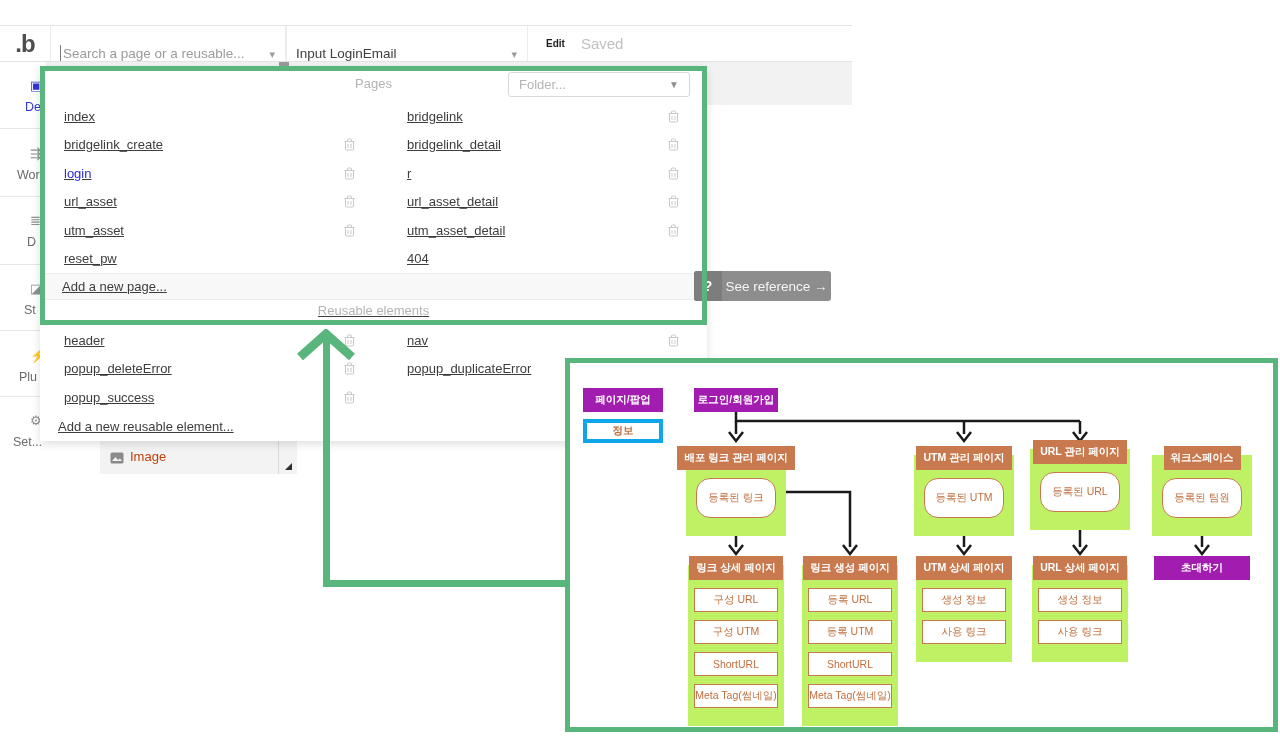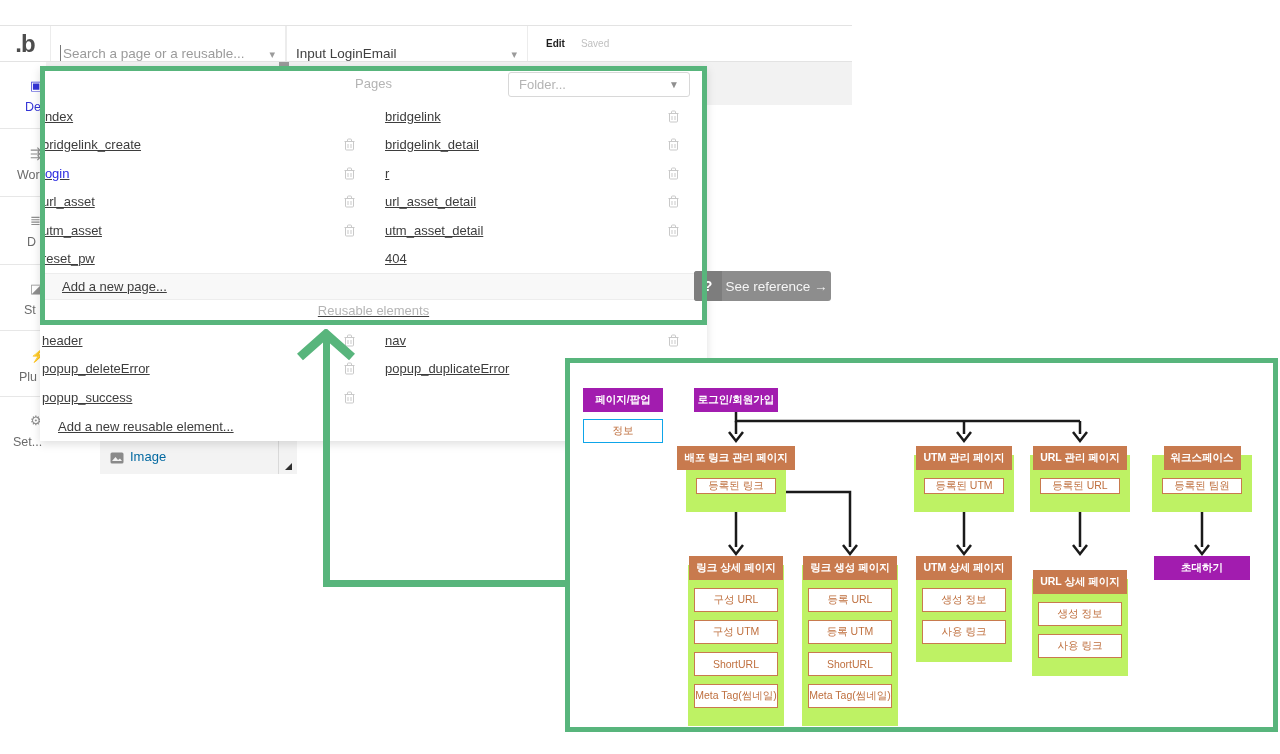--- a/index.html
+++ b/index.html
@@ -15,59 +15,59 @@
           font-size:24px; font-weight:700; color:#4d4d4d; letter-spacing:-1px; }
   .tb-select { position:relative; display:flex; align-items:flex-end; padding:0 26px 0 9px;
                border-left:1px solid #ececec; border-right:1px solid #ececec;
                font-size:13.5px; cursor:pointer; }
   .tb-select .caret { position:absolute; right:10px; color:#9b9b9b; font-size:11px; }
   .search-select { width:236px; color:#9b9b9b; }
   .search-select .cursorbar { width:1px; height:16px; background:#777; margin-right:2px; }
   .page-select { width:242px; color:#3f3f3f; }
   .tb-edit { margin-left:18px; display:flex; align-items:center; font-size:10px;
              font-weight:700; color:#1c1c1c; cursor:pointer; }
-  .tb-saved { margin-left:16px; display:flex; align-items:center; font-size:10px; color:#c0c0c0; }
+  .tb-saved { margin-left:16px; display:flex; align-items:center; font-size:15px; color:#c0c0c0; }
 
   
   .canvas-strip { position:absolute; left:46px; top:62px; width:806px; height:43px;
                   background:#f2f2f2; z-index:1; }
   .scroll-marker { position:absolute; left:279px; top:62px; width:10px; height:5px;
                    background:#9a9a9a; z-index:2; }
 
   
   .sidebar { position:absolute; left:0; top:62px; width:46px; height:396px;
              background:#fff; z-index:2; }
   .sb-item { position:absolute; width:46px; text-align:left; cursor:pointer; }
   .sb-icon { position:absolute; left:30px; top:0; font-size:13px; color:#8f8f8f; }
   .sb-label { position:absolute; top:22px; font-size:12.5px; color:#6b6b6b; white-space:nowrap; }
   .sb-item.active .sb-icon, .sb-item.active .sb-label { color:#3434d6; }
   .sb-sep { position:absolute; left:0; width:42px; height:1px; background:#e7e7e7; }
 
   
   .palette { position:absolute; left:100px; top:441px; width:197px; height:33px;
              background:#f3f3f3; z-index:2; }
   .palette .p-icon { position:absolute; left:10px; top:9px; }
-  .palette .p-label { position:absolute; left:30px; top:8px; font-size:13px; color:#0369a1; }
+  .palette .p-label { position:absolute; left:30px; top:8px; font-size:13px; color:#c2410c; }
   .palette .p-divider { position:absolute; right:18px; top:0; width:1px; height:100%; background:#d9d9d9; }
   .palette .p-corner { position:absolute; right:5px; bottom:4px; width:0; height:0;
                        border-left:7px solid transparent; border-bottom:7px solid #2f2f2f; }
 
   
   .panel { position:absolute; left:40px; top:66px; width:667px; background:#fff;
            box-shadow:0 3px 9px rgba(0,0,0,.13); z-index:3; font-size:13px; color:#3d3d3d;text-decoration:underline; }
   .panel-header { position:relative; height:36px; }
   .pages-title { position:absolute; left:0; right:0; top:0; height:36px; line-height:36px;
                  text-align:center; color:#b4b4b4; }
   .folder-select { position:absolute; right:17px; top:6px; width:182px; height:25px;
                    border:1px solid #d8d8d8; border-radius:3px; display:flex; align-items:center;
                    justify-content:space-between; padding:0 10px; color:#b4b4b4; cursor:pointer;
                    background:#fff; }
   .folder-select .caret { color:#8f8f8f; font-size:10px; }
   .prow { display:flex; height:28.5px; align-items:center; }
-  .pcell { width:343px; display:flex; align-items:center; padding:0 28px 0 2px; height:100%; }
+  .pcell { width:343px; display:flex; align-items:center; padding:0 28px 0 24px; height:100%; }
   .pcell.rightcell { flex:1; }
   .pname { cursor:pointer; }
   .pname.active { color:#2a2ae0; }
   .trash { margin-left:auto; cursor:pointer; display:flex; }
   .addrow { height:27px; background:#f8f8f8; border-top:1px solid #ededed;
             border-bottom:1px solid #ededed; display:flex; align-items:center;
             padding-left:22px; cursor:pointer; }
   .section-title { height:22px; line-height:22px; text-align:center; color:#b4b4b4; }
   .reusable-rows { padding-top:4px; }
   .addrow2 { height:29px; display:flex; align-items:center; padding-left:18px; cursor:pointer; }
@@ -91,30 +91,30 @@
   .g-arrow-h { position:absolute; left:323px; top:580px; width:247px; height:7px;
                background:#58b57c; z-index:5; }
   .g-arrow-head { position:absolute; left:296px; top:329px; z-index:5; }
 
   
   .diagram { position:absolute; left:565px; top:358px; width:713px; height:374px;
              background:#fff; border:5px solid #58b57c; z-index:6; }
   .d-inner { position:relative; width:703px; height:364px; font-size:10.5px; }
   .dbox-solid { position:absolute; background:#a21caf; color:#fff; font-weight:700;
                 display:flex; align-items:center; justify-content:center; white-space:nowrap; }
-  .dbox-outline { position:absolute; background:#fff; border:1px solid #0ea5e9; color:#bf6f3e;
-                  font-weight:400; display:flex; align-items:center; justify-content:center; }
+  .dbox-outline { position:absolute; background:#fff; border:4px solid #0ea5e9; color:#bf6f3e;
+                  font-weight:700; display:flex; align-items:center; justify-content:center; }
   .dgroup { position:absolute; background:#bef264; display:flex; flex-direction:column;
             align-items:center; padding:0 7px 18px; }
   .dheader { margin-top:-9px; background:#c87a4e; color:#fff; font-weight:700; height:24px;
              display:flex; align-items:center; padding:0 7px; white-space:nowrap; }
   .dchild { margin-top:8px; background:#fff; border:1px solid #c87a4e; color:#bf6f3e;
             width:84px; height:24px; display:flex; align-items:center; justify-content:center;
             white-space:nowrap; }
-  .dgroup.toprow .dchild { height:16px; width:80px; }
+  .dgroup.toprow .dchild { height:40px; width:80px;border-radius:14px; }
   .connectors { position:absolute; left:0; top:0; }
 </style>
 </head>
 <body>
 
 <div class="stage">
 
   <div class="canvas-strip"></div>
   <div class="scroll-marker"></div>
 
@@ -374,21 +374,21 @@
       <div class="dbox-solid" style="left:124px;top:25px;width:84px;height:24px">로그인/회원가입</div>
 
       <div class="dgroup toprow" style="left:116px;top:92px;width:100px">
         <div class="dheader">배포 링크 관리 페이지</div>
         <div class="dchild">등록된 링크</div>
       </div>
       <div class="dgroup toprow" style="left:344px;top:92px;width:100px">
         <div class="dheader">UTM 관리 페이지</div>
         <div class="dchild">등록된 UTM</div>
       </div>
-      <div class="dgroup toprow" style="left:460px;top:92px;width:100px">
+      <div class="dgroup toprow" style="left:460px;top:86px;width:100px">
         <div class="dheader">URL 관리 페이지</div>
         <div class="dchild">등록된 URL</div>
       </div>
       <div class="dgroup toprow" style="left:582px;top:92px;width:100px">
         <div class="dheader">워크스페이스</div>
         <div class="dchild">등록된 팀원</div>
       </div>
 
       <div class="dgroup" style="left:118px;top:202px;width:96px">
         <div class="dheader">링크 상세 페이지</div>
@@ -402,21 +402,21 @@
         <div class="dchild">등록 URL</div>
         <div class="dchild">등록 UTM</div>
         <div class="dchild">ShortURL</div>
         <div class="dchild">Meta Tag(썸네일)</div>
       </div>
       <div class="dgroup" style="left:346px;top:202px;width:96px">
         <div class="dheader">UTM 상세 페이지</div>
         <div class="dchild">생성 정보</div>
         <div class="dchild">사용 링크</div>
       </div>
-      <div class="dgroup" style="left:462px;top:216px;width:96px">
+      <div class="dgroup" style="left:462px;top:202px;width:96px">
         <div class="dheader">URL 상세 페이지</div>
         <div class="dchild">생성 정보</div>
         <div class="dchild">사용 링크</div>
       </div>
       <div class="dbox-solid" style="left:584px;top:193px;width:96px;height:24px">초대하기</div>
     </div>
   </div>
 
 </div>
 

